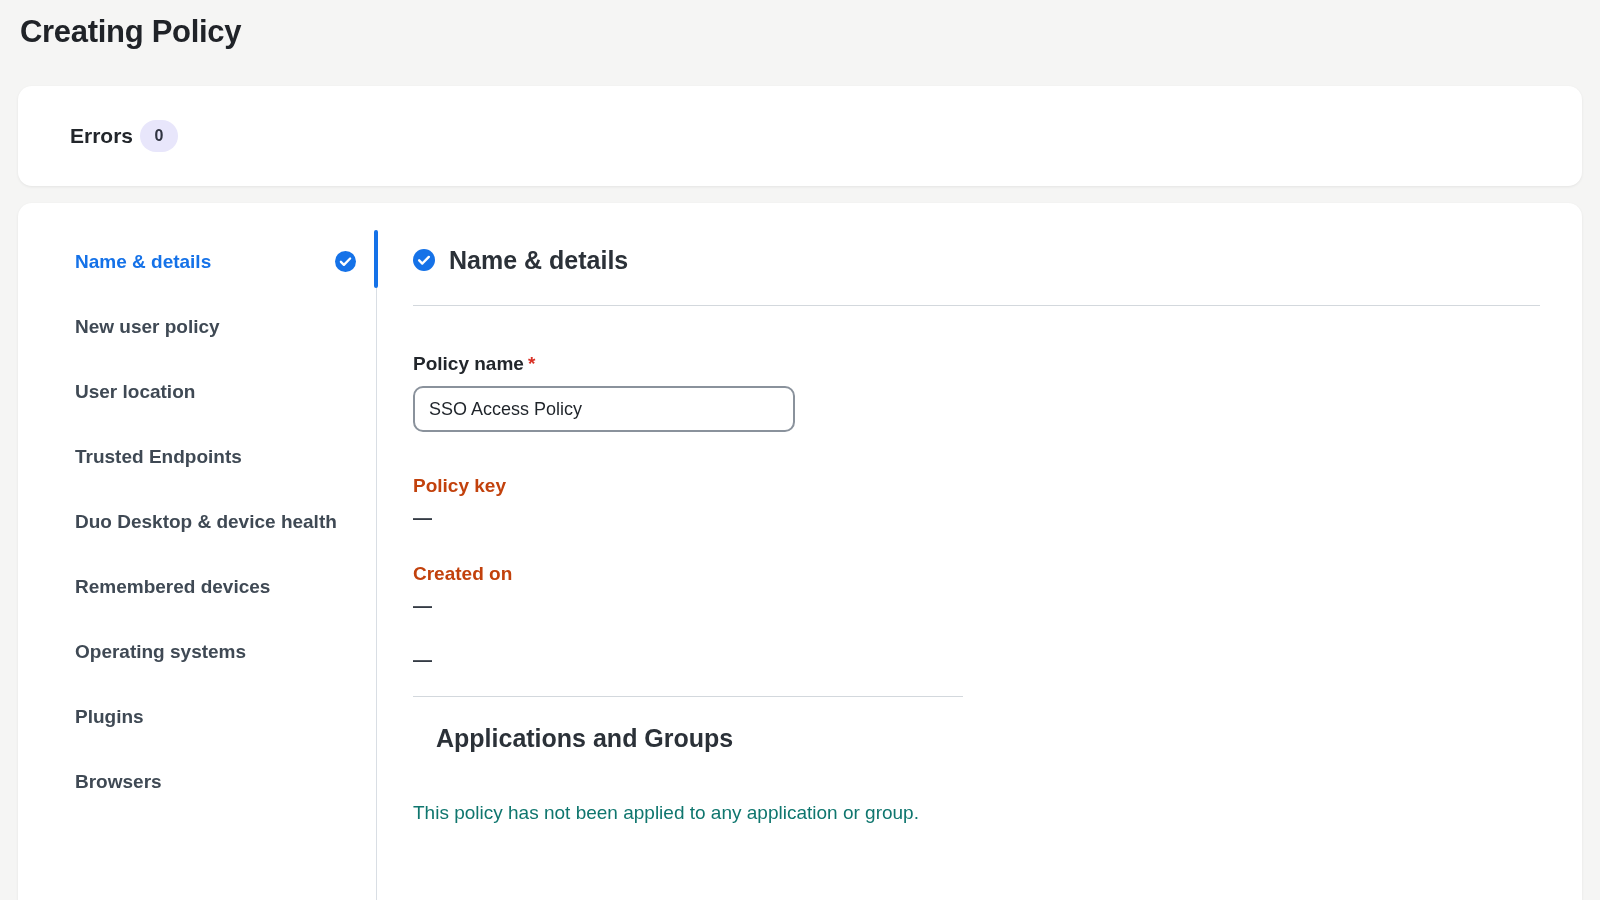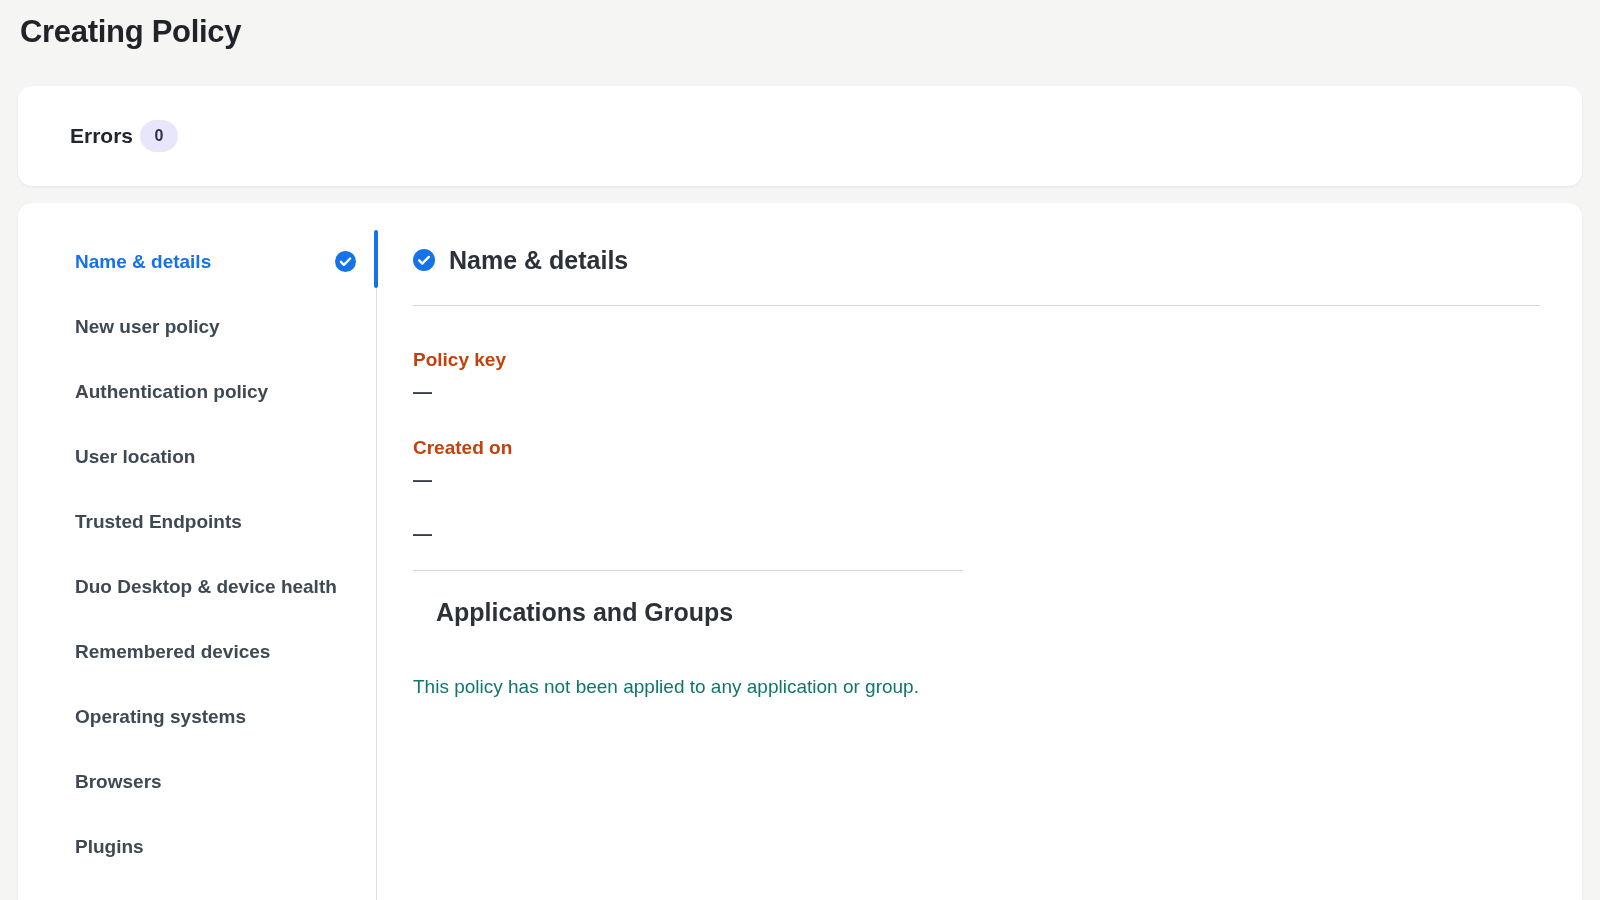--- a/index.html
+++ b/index.html
@@ -170,58 +170,61 @@
         <svg width="21" height="21" viewBox="0 0 20 20">
             <circle cx="10" cy="10" r="10" fill="#1572e8"></circle>
             <path d="M5.6 10.3l2.9 2.9 5.9-6" stroke="#fff" stroke-width="2.2" fill="none" stroke-linecap="round" stroke-linejoin="round"></path>
           </svg>
       </span>
     </div>
     <div class="nav-item">
       <span class="nav-label">New user policy</span>
     </div>
     <div class="nav-item">
-      <span class="nav-label">Authentication policy</span>
-    </div>
-    <div class="nav-item">
       <span class="nav-label">User location</span>
     </div>
     <div class="nav-item">
       <span class="nav-label">Trusted Endpoints</span>
     </div>
     <div class="nav-item">
       <span class="nav-label">Duo Desktop &amp; device health</span>
     </div>
     <div class="nav-item">
       <span class="nav-label">Remembered devices</span>
     </div>
     <div class="nav-item">
       <span class="nav-label">Operating systems</span>
     </div>
     <div class="nav-item">
+      <span class="nav-label">Plugins</span>
+    </div>
+    <div class="nav-item">
       <span class="nav-label">Browsers</span>
-    </div>
-    <div class="nav-item">
-      <span class="nav-label">Plugins</span>
     </div>
   </nav>
 
   <main class="content">
     <div class="section-header">
       <span class="check-icon" style="margin-top:0;">
         <svg width="22" height="22" viewBox="0 0 20 20">
             <circle cx="10" cy="10" r="10" fill="#1572e8"></circle>
             <path d="M5.6 10.3l2.9 2.9 5.9-6" stroke="#fff" stroke-width="2.2" fill="none" stroke-linecap="round" stroke-linejoin="round"></path>
           </svg>
       </span>
       <h2>Name &amp; details</h2>
     </div>
 
     <hr class="divider full">
 
+    <div class="field">
+      <div class="field-label">
+        <span>Policy name</span><span class="req">*</span>
+      </div>
+      <input class="text-input" type="text" value="SSO Access Policy" style="">
+    </div>
 
     <div class="ro-field first">
       <div class="ro-label">Policy key</div>
       <div class="ro-value">—</div>
     </div>
 
     <div class="ro-field">
       <div class="ro-label">Created on</div>
       <div class="ro-value">—</div>
     </div>

